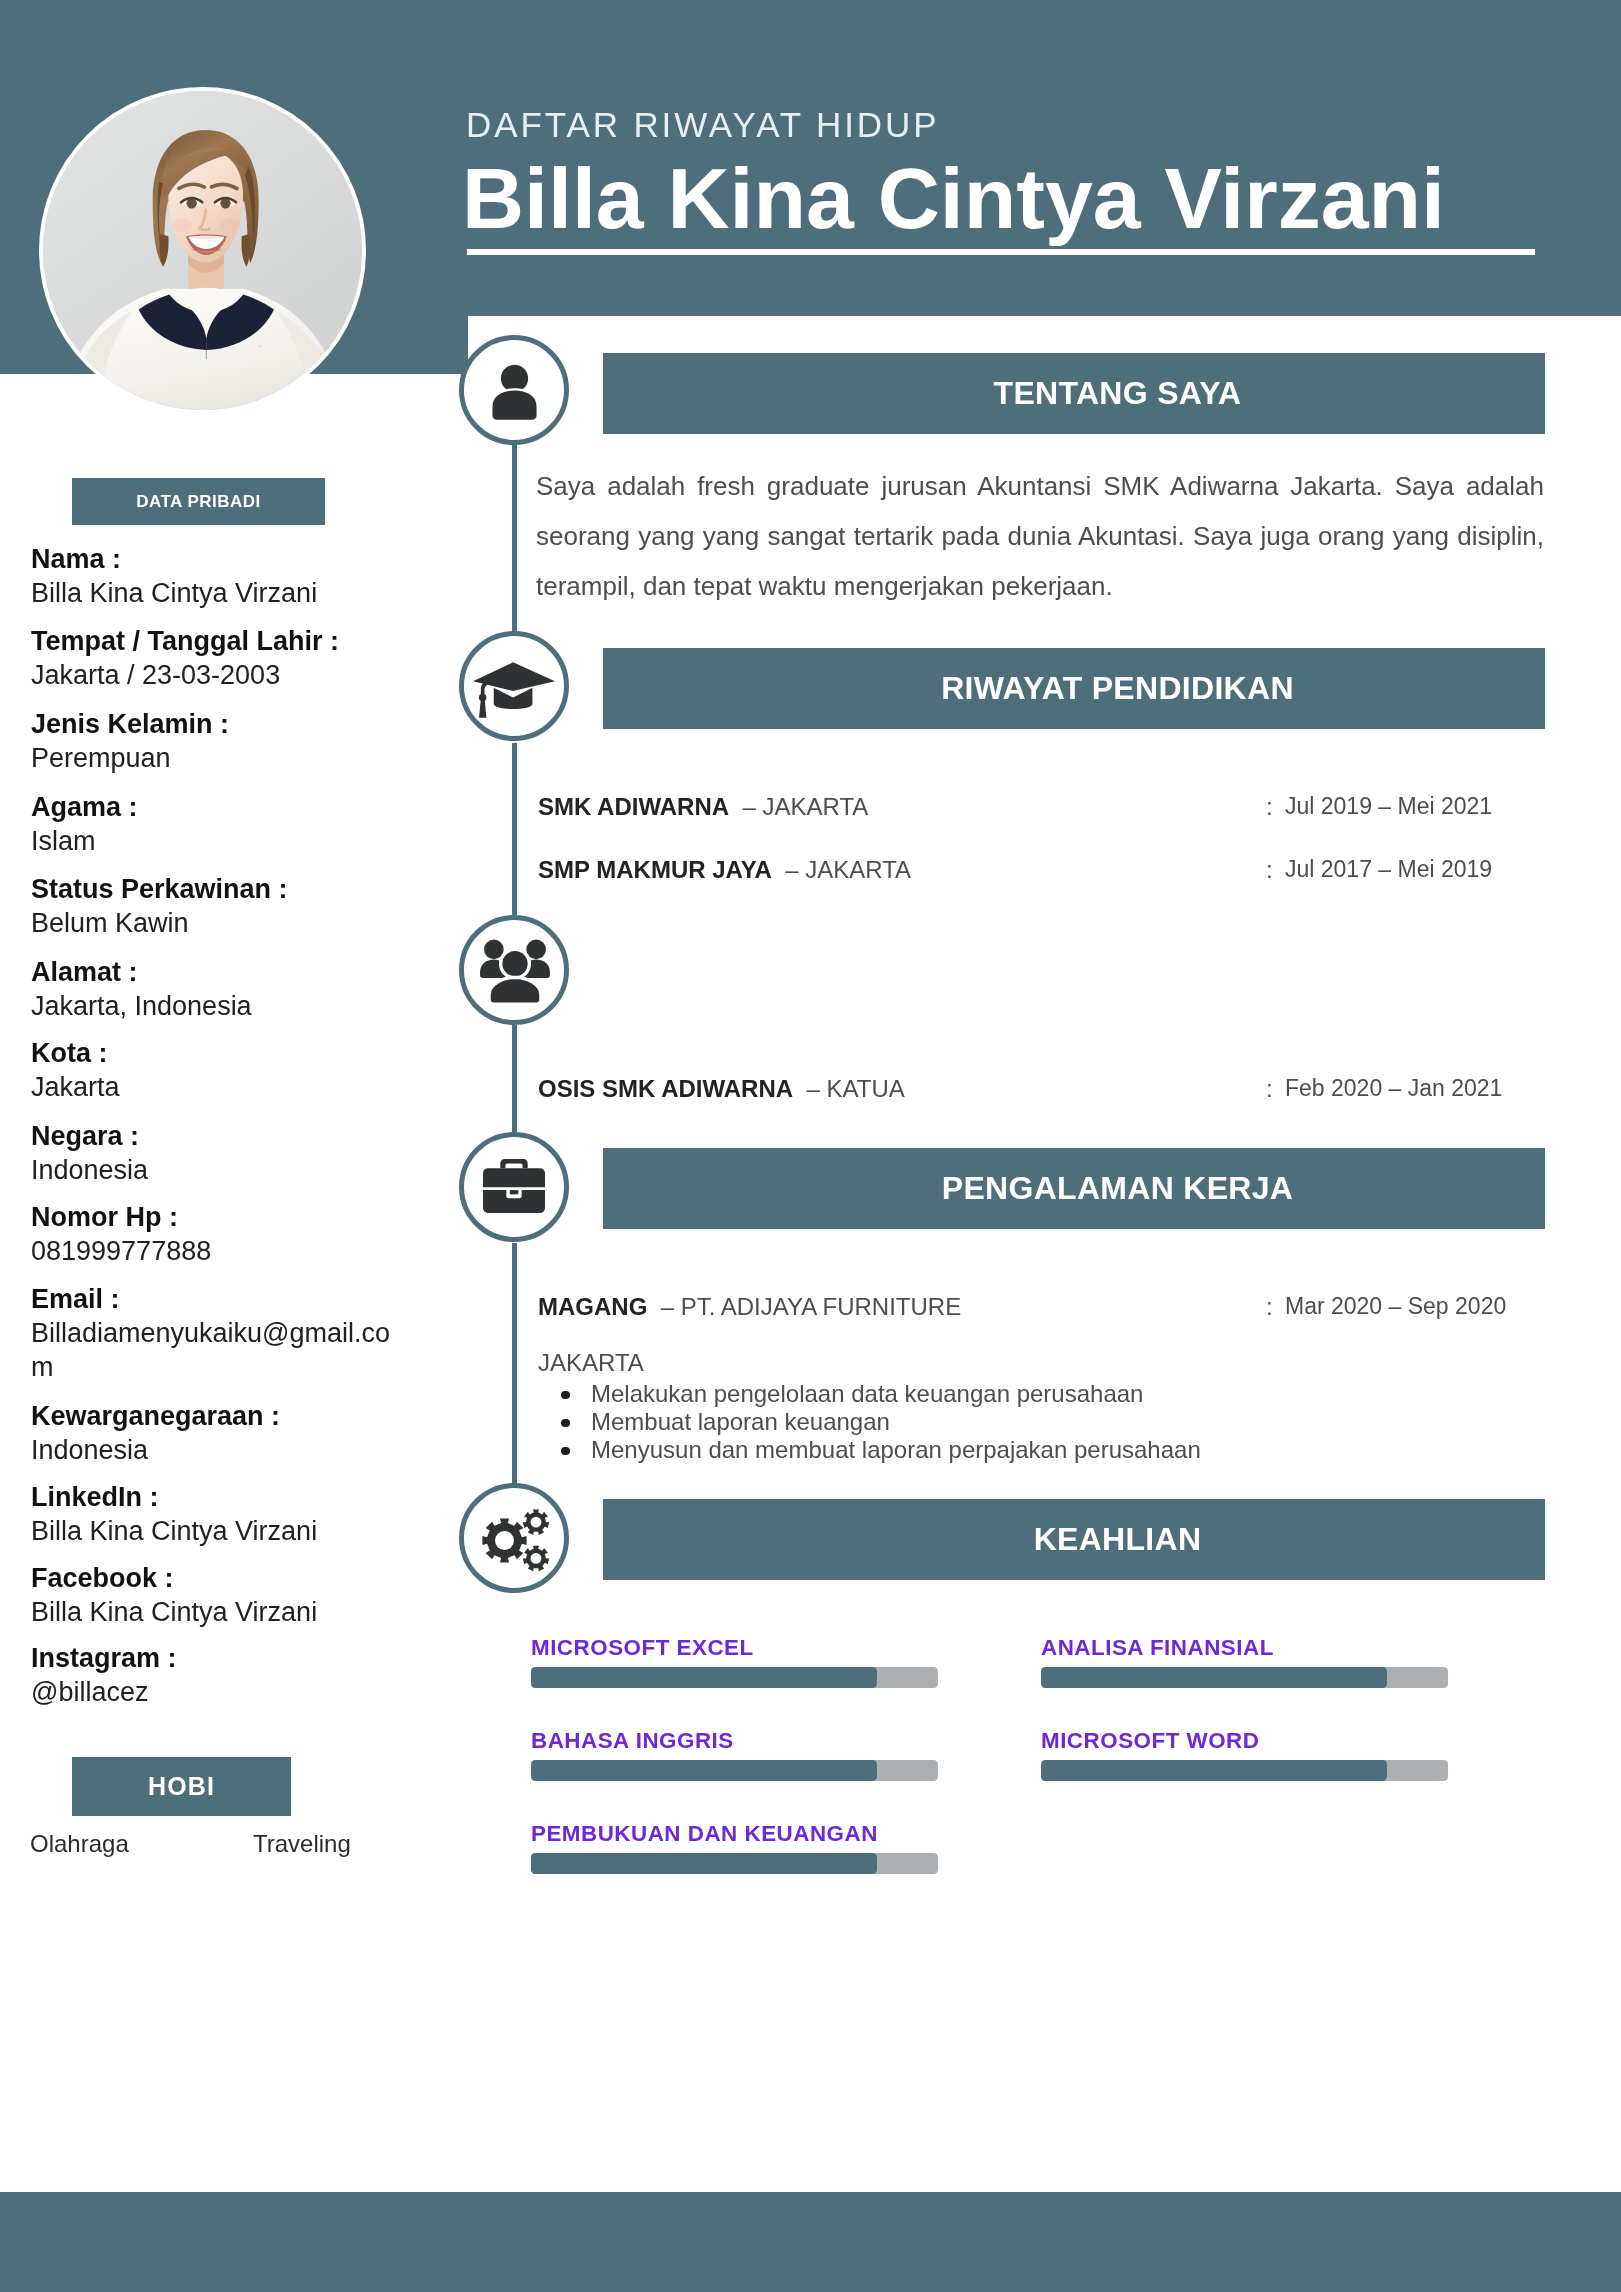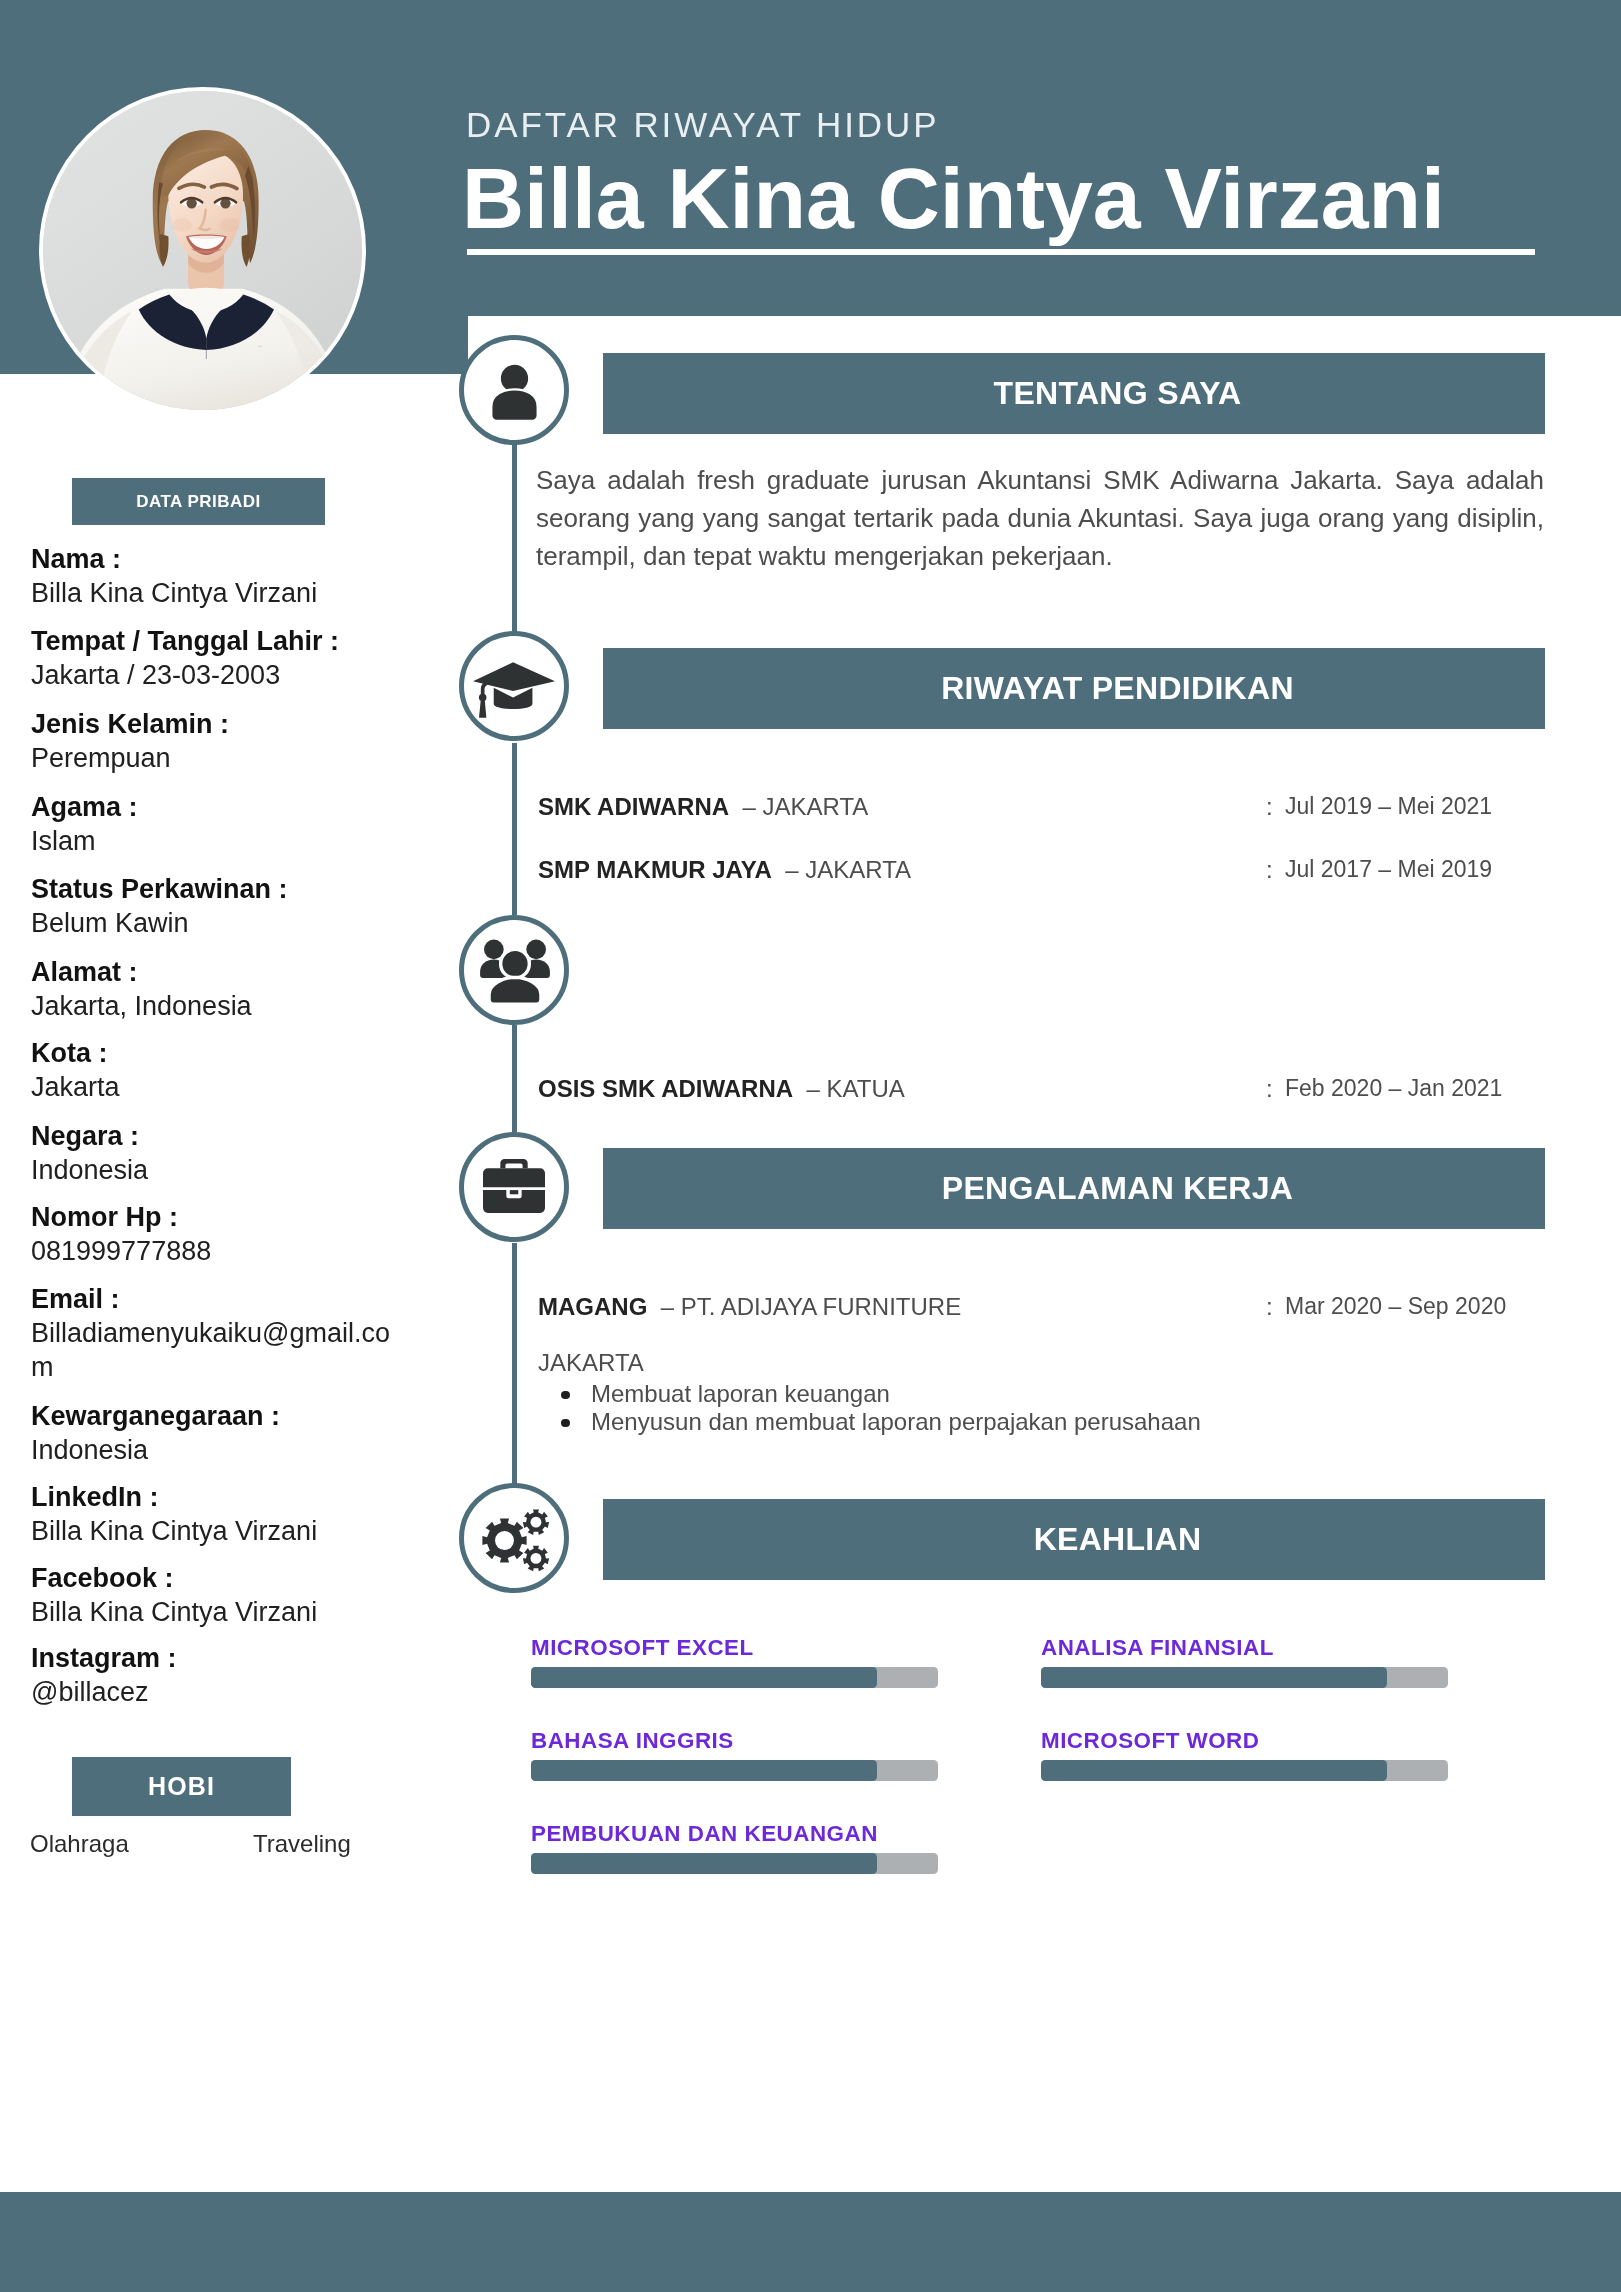--- a/index.html
+++ b/index.html
@@ -36,21 +36,21 @@
   
   .side-chip{position:absolute;background:#4e6e7c;color:#fff;font-weight:700;
              display:flex;align-items:center;justify-content:center;letter-spacing:1.3px;}
   .field{position:absolute;left:31px;width:367px;}
   .field .lab{font-size:27px;font-weight:700;color:#121212;line-height:33px;white-space:nowrap;}
   .field .val{font-size:27px;font-weight:400;color:#202020;line-height:34px;
               overflow-wrap:anywhere;}
 
   
   .about-text{position:absolute;left:536px;width:1008px;font-size:26px;color:#4d4d4d;
-              text-align:justify;line-height:38px;}
+              text-align:justify;line-height:50px;}
   .entry{position:absolute;}
   .entry{line-height:25px;white-space:nowrap;}
   .entry .nm{font-size:24px;font-weight:700;color:#232323;}
   .entry .sep{font-size:24px;font-weight:400;color:#4d4d4d;}
   .entry .pl{font-size:24px;font-weight:400;color:#4d4d4d;}
   .entry .dt{position:absolute;font-size:23px;font-weight:400;color:#4d4d4d;white-space:nowrap;
              top:0;line-height:25px;}
   .entry .colon{position:absolute;font-size:24px;color:#4d4d4d;top:0;line-height:25px;}
   .city{position:absolute;font-size:24px;color:#4d4d4d;line-height:25px;}
   .bullets{position:absolute;margin:0;padding:0;list-style:none;}
@@ -277,20 +277,21 @@
   <div style="position:absolute;left:30px;top:1829px;font-size:24px;color:#2b2b2b;line-height:29px;">Olahraga</div>
   <div style="position:absolute;left:253px;top:1829px;font-size:24px;color:#2b2b2b;line-height:29px;">Traveling</div>
 
   <div id="entries">
       <div class="entry" style="left: 538px; top: 794px; width: 1007px;"><span class="nm">SMK ADIWARNA</span><span class="sep">&nbsp;&nbsp;–&nbsp;</span><span class="pl">JAKARTA</span><span class="colon" style="left:728px;">:</span><span class="dt" style="left:747px;">Jul 2019 – Mei 2021</span></div>
       <div class="entry" style="left: 538px; top: 857px; width: 1007px;"><span class="nm">SMP MAKMUR JAYA</span><span class="sep">&nbsp;&nbsp;–&nbsp;</span><span class="pl">JAKARTA</span><span class="colon" style="left:728px;">:</span><span class="dt" style="left:747px;">Jul 2017 – Mei 2019</span></div>
       <div class="entry" style="left: 538px; top: 1076px; width: 1007px;"><span class="nm">OSIS SMK ADIWARNA</span><span class="sep">&nbsp;&nbsp;–&nbsp;</span><span class="pl">KATUA</span><span class="colon" style="left:728px;">:</span><span class="dt" style="left:747px;">Feb 2020 – Jan 2021</span></div>
       <div class="entry" style="left: 538px; top: 1294px; width: 1007px;"><span class="nm">MAGANG</span><span class="sep">&nbsp;&nbsp;–&nbsp;</span><span class="pl">PT. ADIJAYA FURNITURE</span><span class="colon" style="left:728px;">:</span><span class="dt" style="left:747px;">Mar 2020 – Sep 2020</span></div>
       <div class="city" style="left: 538px; top: 1350px;">JAKARTA</div>
       <ul class="bullets" style="left: 538px; top: 1380px;">
+        <li>Melakukan pengelolaan data keuangan perusahaan</li>
         <li>Membuat laporan keuangan</li>
         <li>Menyusun dan membuat laporan perpajakan perusahaan</li>
       </ul>
     </div>
 
   <div id="skills">
       <div class="skill" style="left: 531px; top: 1637px;">
         <div class="sn">MICROSOFT EXCEL</div>
         <div class="track">
           <div class="fill" style="width: 85%;"></div>

